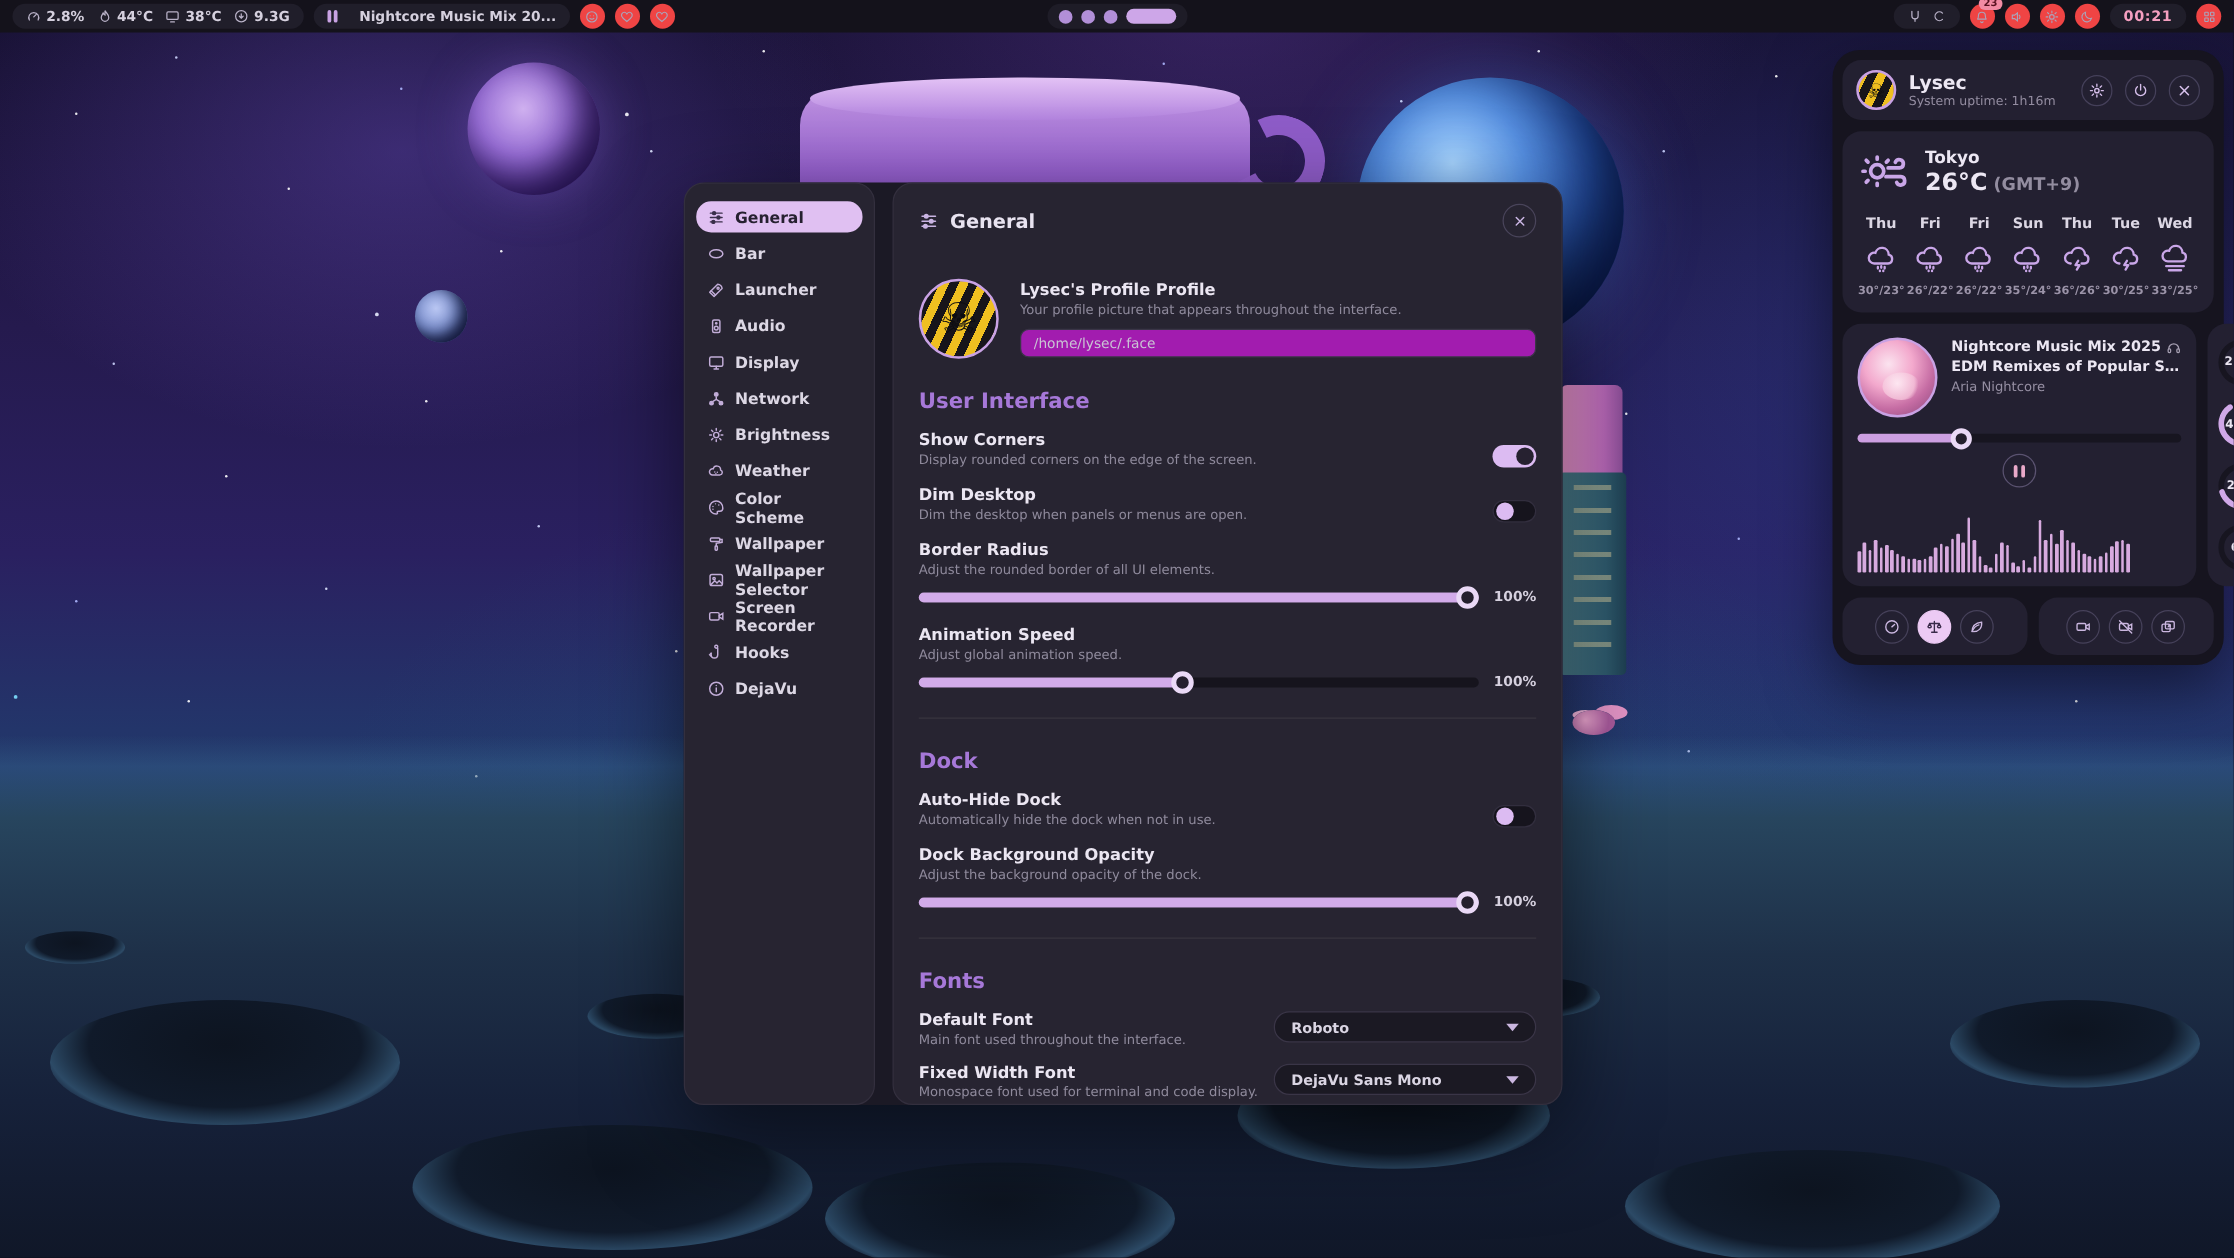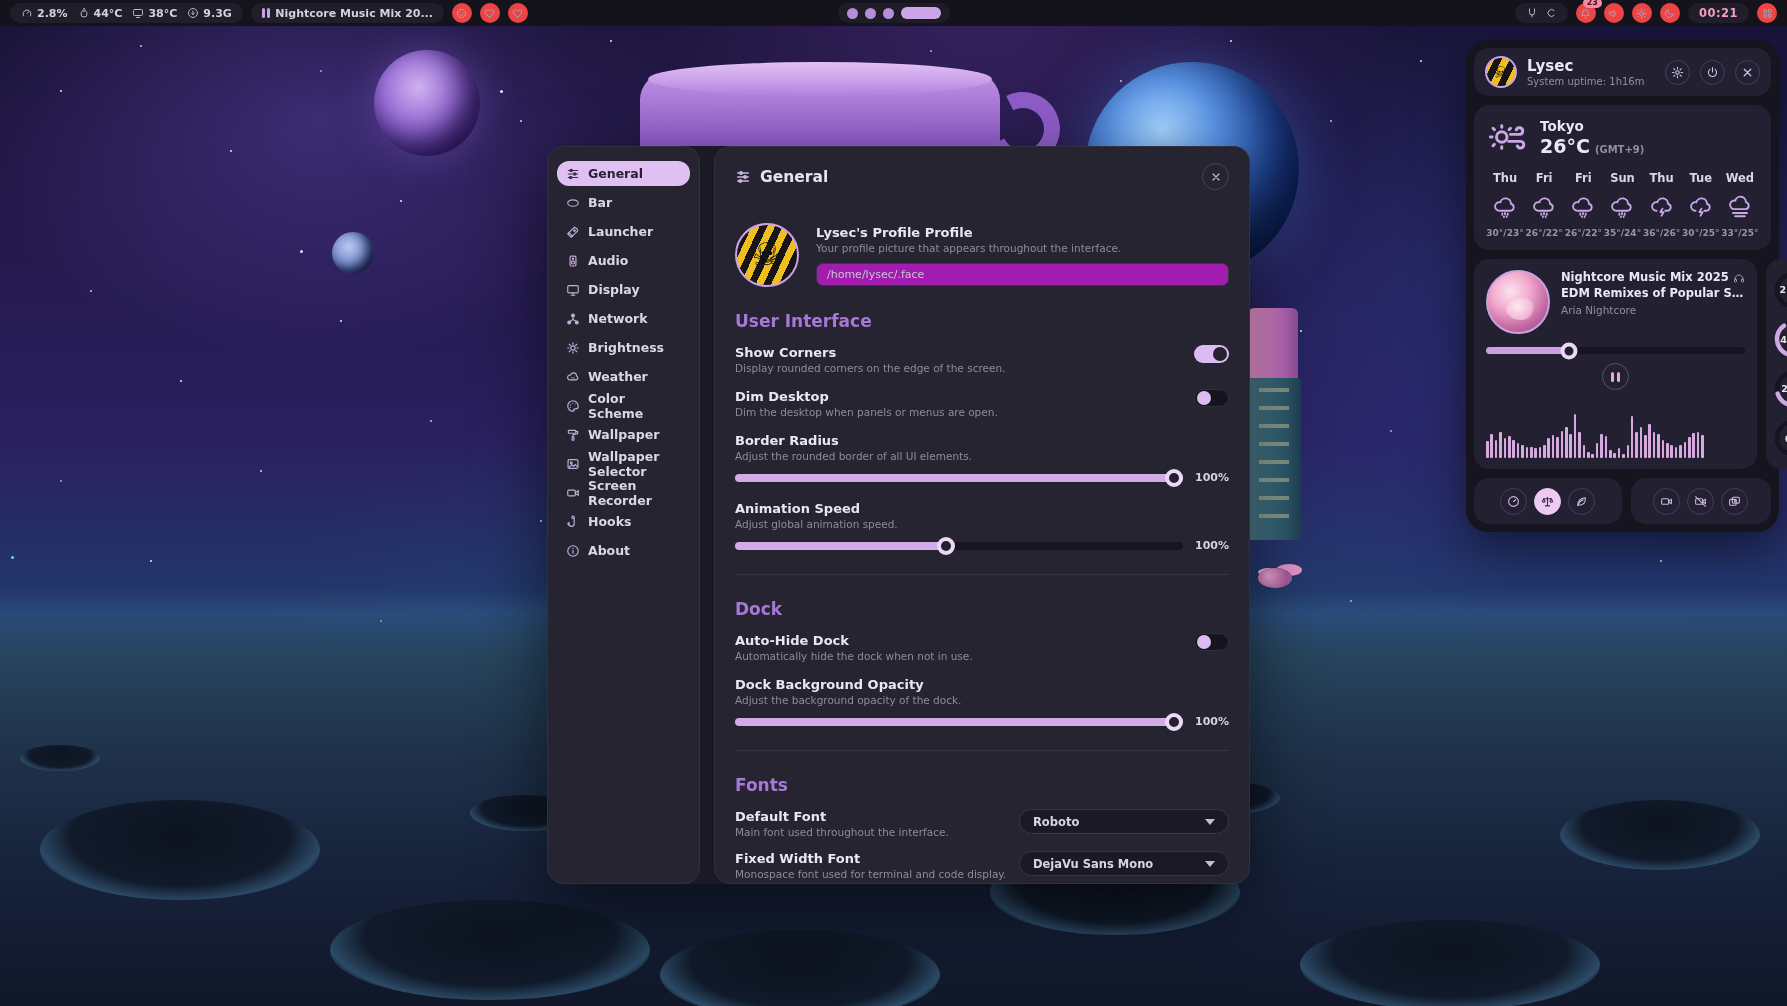--- a/index.html
+++ b/index.html
@@ -67,21 +67,21 @@
   .tb-stat svg { color:#b9b2c8; }
   .tb-circle { width:20px; height:20px; border-radius:50%; background:#ef4444; display:flex; align-items:center; justify-content:center; color:#aaa3ba; }
   .tb-center { position:absolute; left:50%; top:3px; transform:translateX(-50%); background:#1e1c27; border-radius:11px;
     height:20px; display:flex; align-items:center; gap:7px; padding:0 9px; }
   .ws-dot { width:11px; height:11px; border-radius:50%; background:#b28fd8; }
   .ws-active { width:40px; height:12px; border-radius:6px; background:#cda6e8; }
   .tb-clock { color:#f59fc0; font-size:11.5px; font-weight:bold; letter-spacing:.5px; }
   .tb-bell { position:relative; }
   .tb-badge { position:absolute; top:-5px; right:-6px; background:#f28ba4; color:#57101f; font-size:8px; font-weight:bold;
     border-radius:7px; padding:1px 4px; line-height:1; }
-  .tb-music { display:flex; align-items:center; gap:5px; font-size:11px; font-weight:bold; color:#d5d0de; }
+  .tb-music { display:flex; align-items:center; gap:17px; font-size:11px; font-weight:bold; color:#d5d0de; }
   .pausebars { display:flex; gap:2.5px; }
   .pausebars i { display:block; width:3px; height:10px; border-radius:1.5px; background:#c9a2e4; }
 
   
   .window { position:absolute; left:547px; top:146px; width:703px; height:738px; background:#1b1925;
     border-radius:18px; box-shadow:0 24px 70px rgba(0,0,0,.55); display:flex; gap:14px; padding:0; z-index:30; }
   .panel { background:#272431; border:1px solid #332f3e; }
   .sidebar { width:153px; height:738px; border-radius:16px; padding:14px 9px; flex:none; }
   .side-item { display:flex; align-items:center; gap:8px; height:25px; border-radius:12px; padding:0 9px; margin-bottom:4px;
     color:#dcd7e4; font-size:12.5px; font-weight:bold; cursor:pointer; }
@@ -98,21 +98,21 @@
   .profile-row { display:flex; align-items:center; gap:17px; }
   .avatar { border-radius:50%; border:2px solid #c9a2e4; background:repeating-linear-gradient(115deg,#efbf20 0 7px,#17151a 7px 14px);
     display:flex; align-items:center; justify-content:center; color:#0d0c10; overflow:hidden; flex:none; }
   .avatar.big { width:64px; height:64px; font-size:34px; }
   .profile-info { flex:1; }
   .row-label { font-size:13px; font-weight:bold; color:#ebe6f2; }
   .row-desc { font-size:10.5px; color:#8f8a9c; margin-top:2px; }
   .text-input { margin-top:9px; width:100%; height:23px; background:#a21caf; border:1px solid #3a3547; border-radius:7px;
     color:#c9c4d4; font-size:11px; padding:0 10px; font-family:inherit; }
   .section-title { font-size:17px; font-weight:bold; color:#a678d8; margin:24px 0 14px 0; }
-  .set-row { display:flex; align-items:flex-start; justify-content:space-between; margin-bottom:15px;gap:48px; }
+  .set-row { display:flex; align-items:flex-end; justify-content:space-between; margin-bottom:15px;gap:48px; }
   .toggle { width:35px; height:18px; border-radius:9px; position:relative; cursor:pointer; flex:none; }
   .toggle.on { background:#dcbbf2; }
   .toggle.on::after { content:""; position:absolute; right:2px; top:2px; width:14px; height:14px; border-radius:50%; background:#262130; }
   .toggle.off { background:#16141d; border:1px solid #322e3e; }
   .toggle.off::after { content:""; position:absolute; left:2px; top:1px; width:14px; height:14px; border-radius:50%; background:#dcbbf2; }
   .slider-row { display:flex; align-items:center; gap:10px; margin:9px 0 17px 0; }
   .slider { flex:1; height:8px; border-radius:4px; background:#16141d; position:relative; }
   .slider-fill { position:absolute; left:0; top:0; bottom:0; border-radius:4px; background:#d2abe9; }
   .slider-knob { position:absolute; top:50%; transform:translate(-50%,-50%); width:18px; height:18px; border-radius:50%;
     background:#241f2d; border:4px solid #ead9f6; cursor:pointer; }
@@ -133,21 +133,21 @@
   .user-name { font-size:15px; font-weight:bold; color:#ece7f3; }
   .user-uptime { font-size:10px; color:#948da1; margin-top:1px; }
   .ricon-btn { width:25px; height:25px; border-radius:50%; border:1px solid #45405a; display:flex; align-items:center; justify-content:center; color:#d6bfeb; cursor:pointer; flex:none; }
   .spacer { flex:1; }
   .weather-card { padding:11px 12px 12px 12px; }
   .weather-top { display:flex; align-items:center; gap:12px; }
   .weather-icon { color:#c9a6e8; }
   .weather-city { font-size:13.5px; font-weight:bold; color:#ece7f3; }
   .weather-temp-row { display:flex; align-items:baseline; gap:5px; margin-top:1px; }
   .weather-temp { font-size:19px; font-weight:bold; color:#ece7f3; }
-  .weather-tz { font-size:10px; color:#938da0; font-weight:bold; }
+  .weather-tz { font-size:14px; color:#938da0; font-weight:bold; }
   .forecast { display:flex; justify-content:space-between; margin-top:13px; }
   .fday { display:flex; flex-direction:column; align-items:center; width:38px; }
   .fday-name { font-size:11.5px; font-weight:bold; color:#dcd7e4; }
   .fday svg { color:#c9a6e8; margin:9px 0 8px 0; }
   .fday-temps { font-size:9px; color:#9b93a8; font-weight:bold; white-space:nowrap; }
   .music-zone { display:flex; gap:9px; flex:1; }
   .music-card { flex:1; padding:11px 12px; display:flex; flex-direction:column; }
   .music-top { display:flex; gap:11px; }
   .album { width:64px; height:64px; border-radius:50%; border:2px solid #c9a2e4; flex:none;
     background:radial-gradient(circle at 38% 32%, #fbe3ef 0%, #f3a9cd 35%, #c56ca3 65%, #87457a 100%); position:relative; overflow:hidden; }
@@ -416,21 +416,21 @@
             <path d="M14 6v9a4.5 4.5 0 0 1-9 0v-2"></path>
             <path d="M5 13l-2 2 2 2"></path>
           </svg>
         <span>Hooks</span>
       </div>
       <div class="side-item">
         <svg width="14" height="14" viewBox="0 0 24 24" fill="none" stroke="currentColor" stroke-width="2" stroke-linecap="round">
             <circle cx="12" cy="12" r="9"></circle>
             <path d="M12 11v5M12 7.5h.01"></path>
           </svg>
-        <span>About</span>
+        <span>DejaVu</span>
       </div>
     </div>
 
     <div class="panel main">
       <div class="main-header">
         <svg width="16" height="16" viewBox="0 0 24 24" fill="none" stroke="currentColor" stroke-width="2" stroke-linecap="round">
             <path d="M4 6h16M4 12h16M4 18h16"></path>
             <circle cx="9" cy="6" r="2" fill="currentColor"></circle>
             <circle cx="15" cy="12" r="2" fill="currentColor"></circle>
             <circle cx="8" cy="18" r="2" fill="currentColor"></circle>

